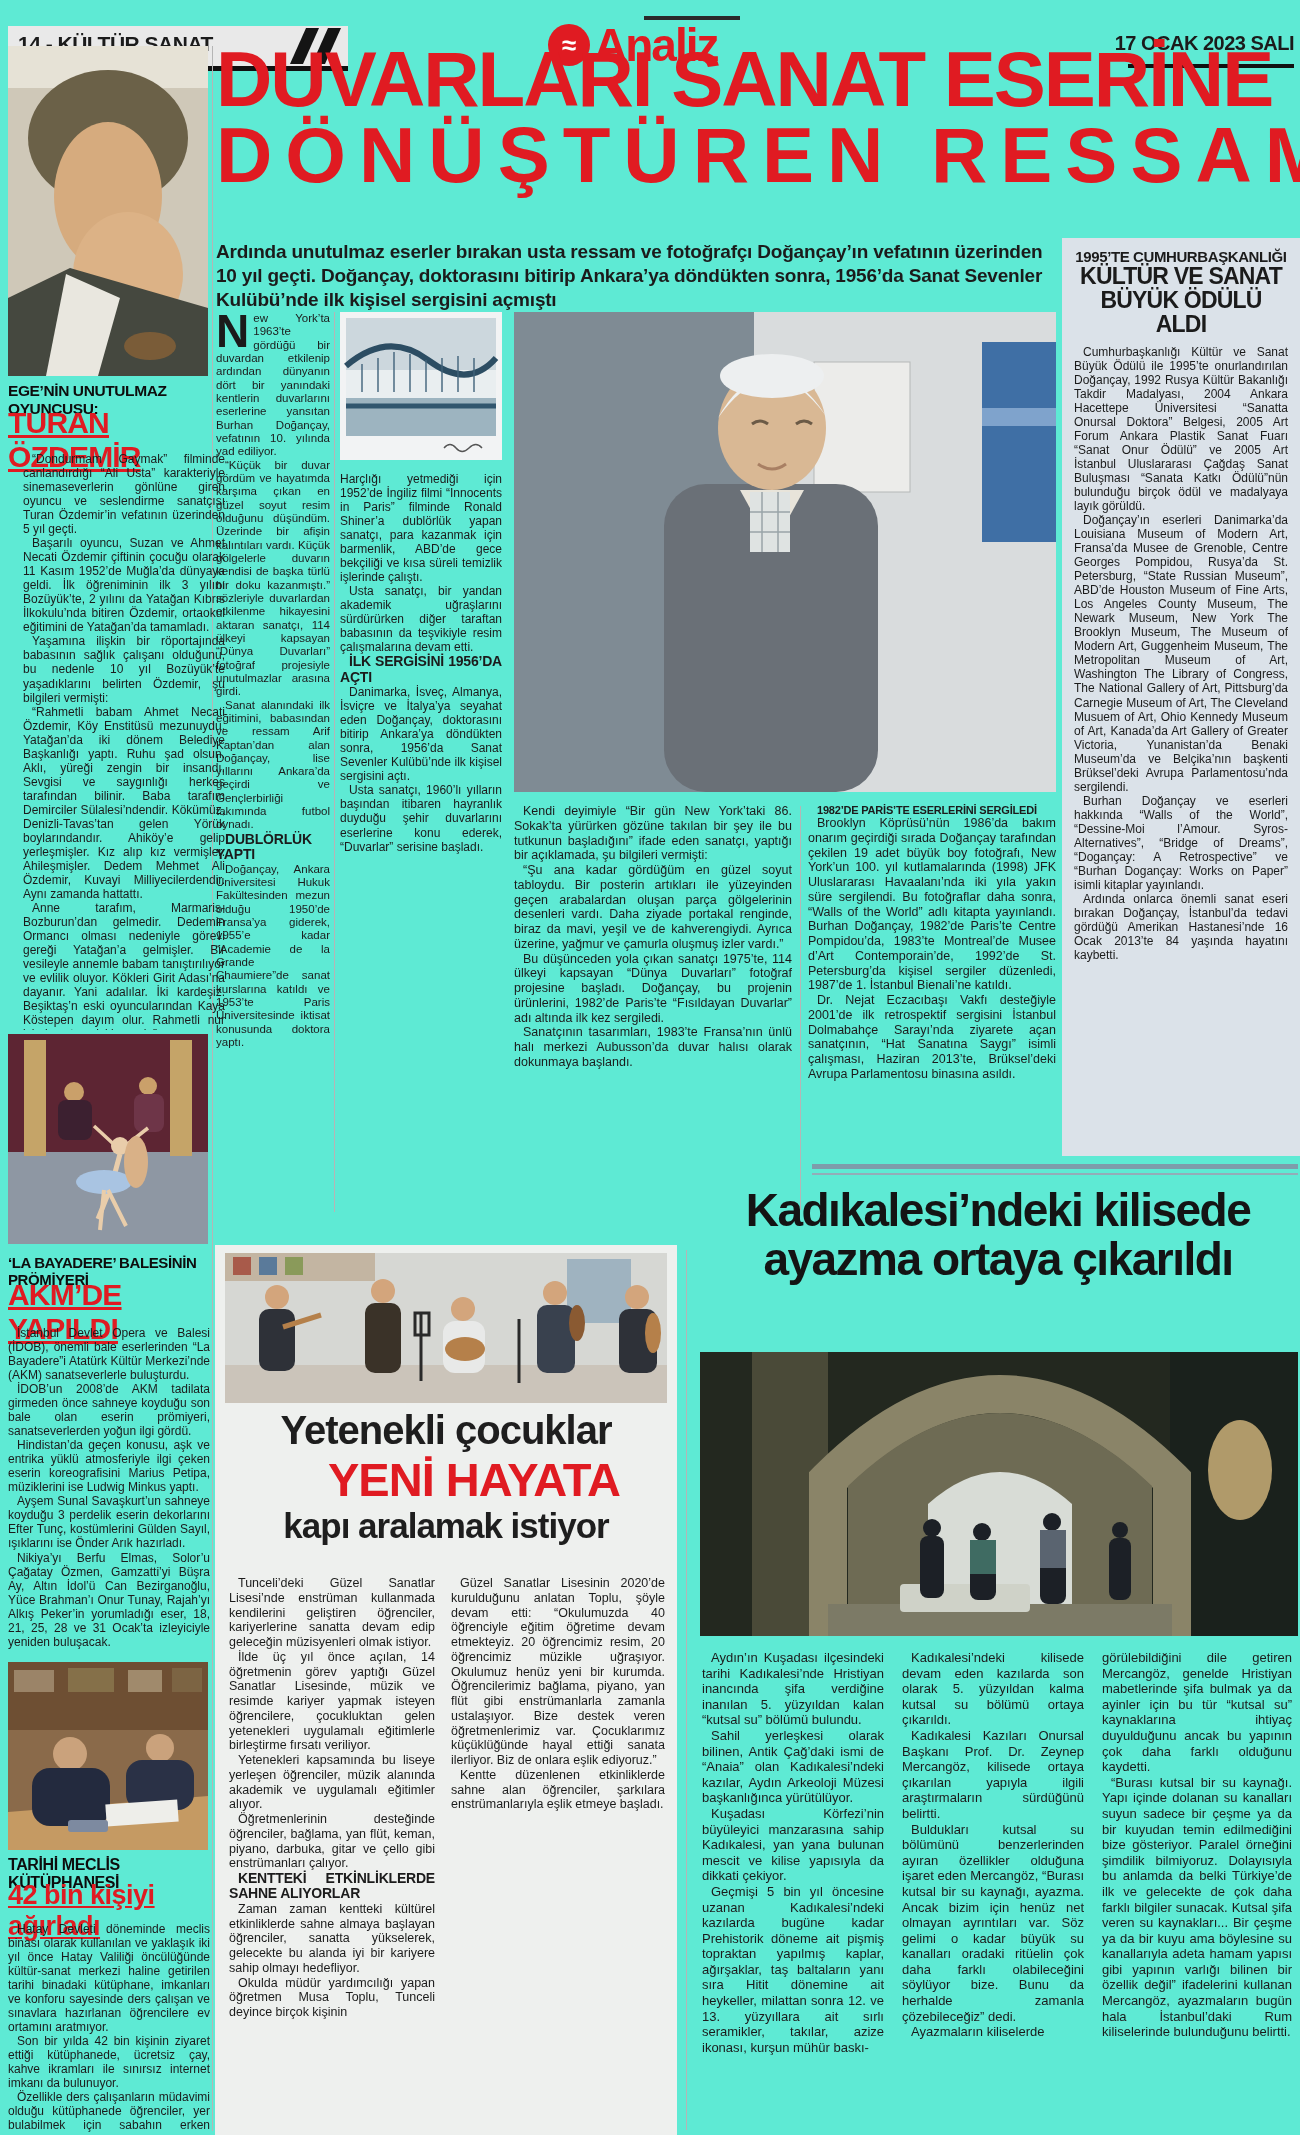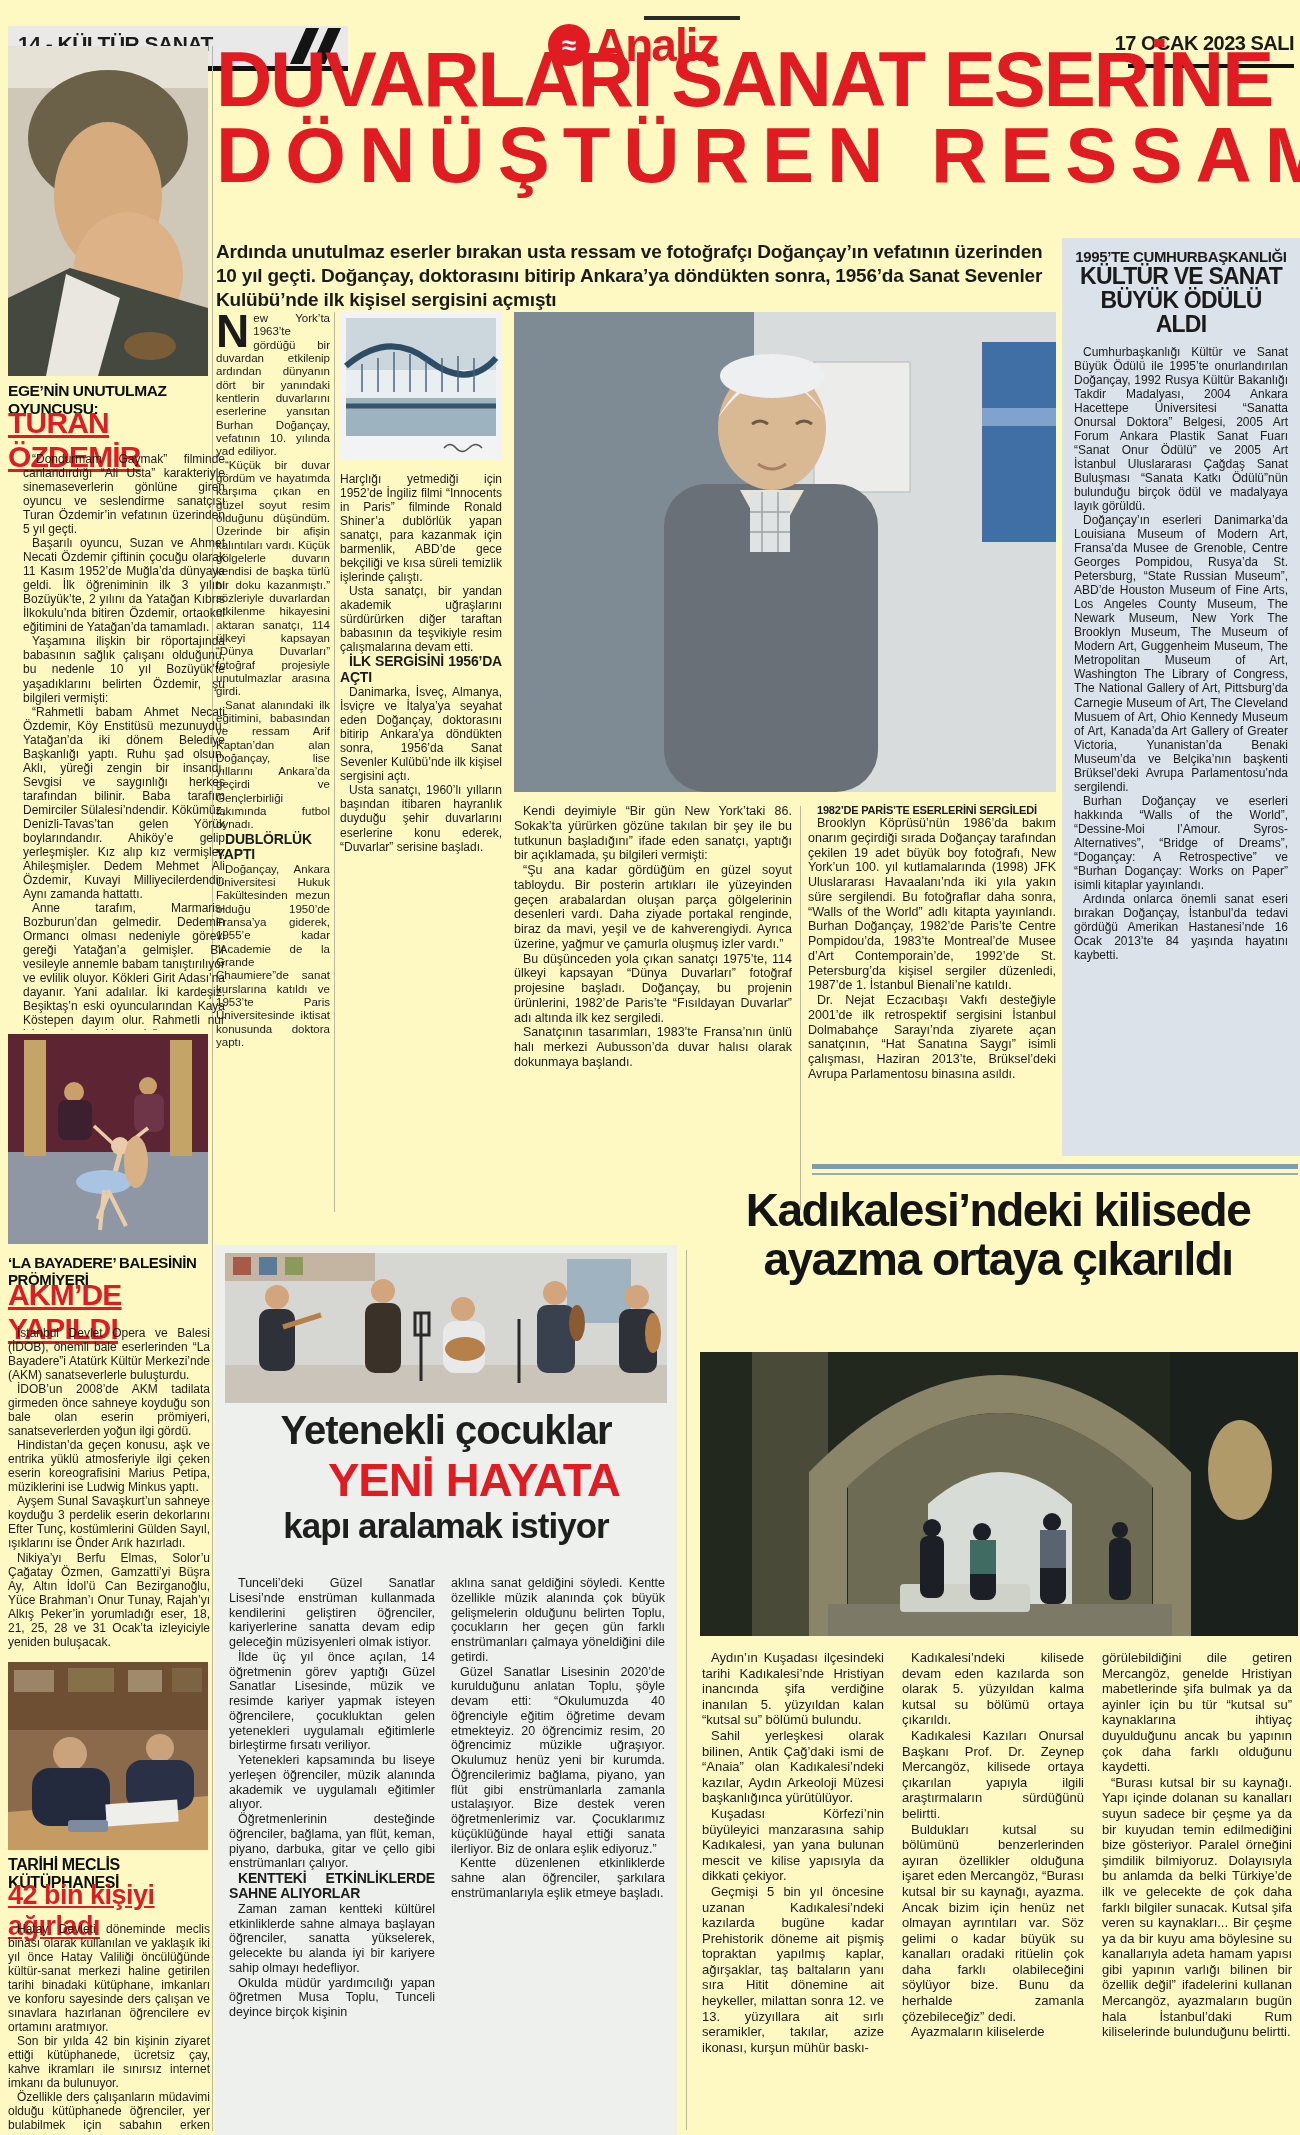--- a/index.html
+++ b/index.html
@@ -1,18 +1,18 @@
 <!DOCTYPE html>
 <html><head>
 <meta charset="utf-8">
 <style>
   :root{ --red:#e01b22; --ink:#1b1b1b; }
   html,body{margin:0;padding:0;background:#fff;}
   body{font-family:"Liberation Sans","DejaVu Sans",sans-serif;color:var(--ink);}
-  .page{position:relative;width:1300px;height:2135px;background:#fef9c3;overflow:hidden;}
+  .page{position:relative;width:1300px;height:2135px;background:#5eead4;overflow:hidden;}
   .abs{position:absolute;}
   .photo{position:absolute;overflow:hidden;background:#999;}
   .photo svg{display:block;width:100%;height:100%;}
   
   .h-band{position:absolute;left:8px;top:26px;width:340px;height:40px;background:#e9e9e9;}
   .h-section{position:absolute;left:18px;top:32px;font-size:21px;font-weight:bold;letter-spacing:-0.5px;}
   .h-underline{position:absolute;background:#111;}
   .slash{position:absolute;width:13px;height:36px;background:#141414;transform:skewX(-24deg);}
   .logo-wrap{position:absolute;left:548px;top:10px;width:220px;height:70px;display:flex;align-items:center;}
   .logo-icon{width:42px;height:42px;border-radius:50%;background:var(--red);color:#fff;font-weight:bold;font-size:26px;display:flex;align-items:center;justify-content:center;margin-right:4px;}
@@ -311,18 +311,17 @@
   <div class="abs body fs125" style="left:229px;top:1576px;width:206px;height:554px;">
     <p>Tunceli’deki Güzel Sanatlar Lisesi’nde enstrüman kullanmada kendilerini geliştiren öğrenciler, kariyerlerine sanatta devam edip geleceğin müzisyenleri olmak istiyor.</p>
     <p>İlde üç yıl önce açılan, 14 öğretmenin görev yaptığı Güzel Sanatlar Lisesinde, müzik ve resimde kariyer yapmak isteyen öğrencilere, çocukluktan gelen yetenekleri uygulamalı eğitimlerle birleştirme fırsatı veriliyor.</p>
     <p>Yetenekleri kapsamında bu liseye yerleşen öğrenciler, müzik alanında akademik ve uygulamalı eğitimler alıyor.</p>
     <p>Öğretmenlerinin desteğinde öğrenciler, bağlama, yan flüt, keman, piyano, darbuka, gitar ve çello gibi enstrümanları çalıyor.</p>
     <p class="subh">KENTTEKİ ETKİNLİKLERDE SAHNE ALIYORLAR</p>
     <p>Zaman zaman kentteki kültürel etkinliklerde sahne almaya başlayan öğrenciler, sanatta yükselerek, gelecekte bu alanda iyi bir kariyere sahip olmayı hedefliyor.</p>
     <p>Okulda müdür yardımcılığı yapan öğretmen Musa Toplu, Tunceli deyince birçok kişinin</p>
   </div>
   <div class="abs body fs125" style="left:451px;top:1576px;width:214px;height:554px;">
-    <p class="noind">aklına sanat geldiğini söyledi. Kentte özellikle müzik alanında çok büyük gelişmelerin olduğunu belirten Toplu, çocukların her geçen gün farklı enstrümanları çalmaya yöneldiğini dile getirdi.</p>
     <p>Güzel Sanatlar Lisesinin 2020’de kurulduğunu anlatan Toplu, şöyle devam etti: “Okulumuzda 40 öğrenciyle eğitim öğretime devam etmekteyiz. 20 öğrencimiz resim, 20 öğrencimiz müzikle uğraşıyor. Okulumuz henüz yeni bir kurumda. Öğrencilerimiz bağlama, piyano, yan flüt gibi enstrümanlarla zamanla ustalaşıyor. Bize destek veren öğretmenlerimiz var. Çocuklarımız küçüklüğünde hayal ettiği sanata ilerliyor. Biz de onlara eşlik ediyoruz.”</p>
     <p>Kentte düzenlenen etkinliklerde sahne alan öğrenciler, şarkılara enstrümanlarıyla eşlik etmeye başladı.</p>
   </div>
 
 </div>
 
 </body></html>

